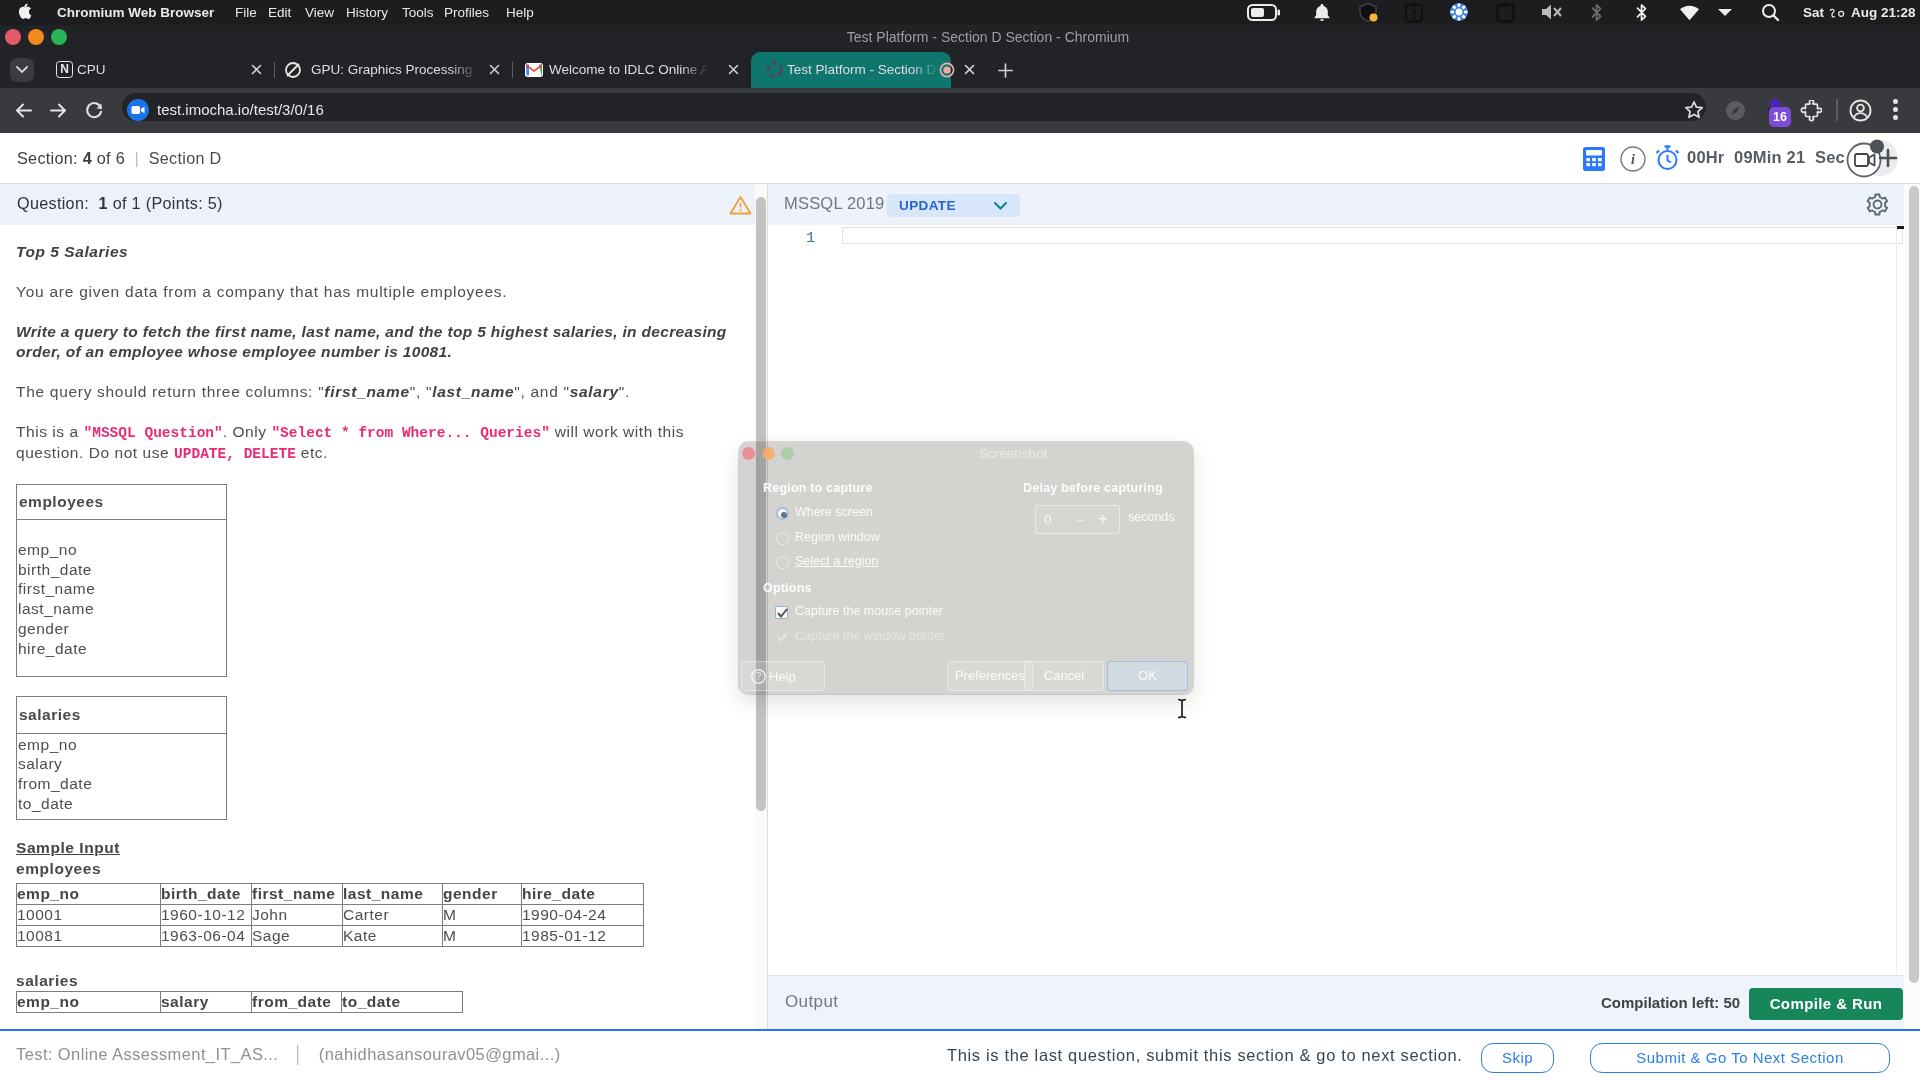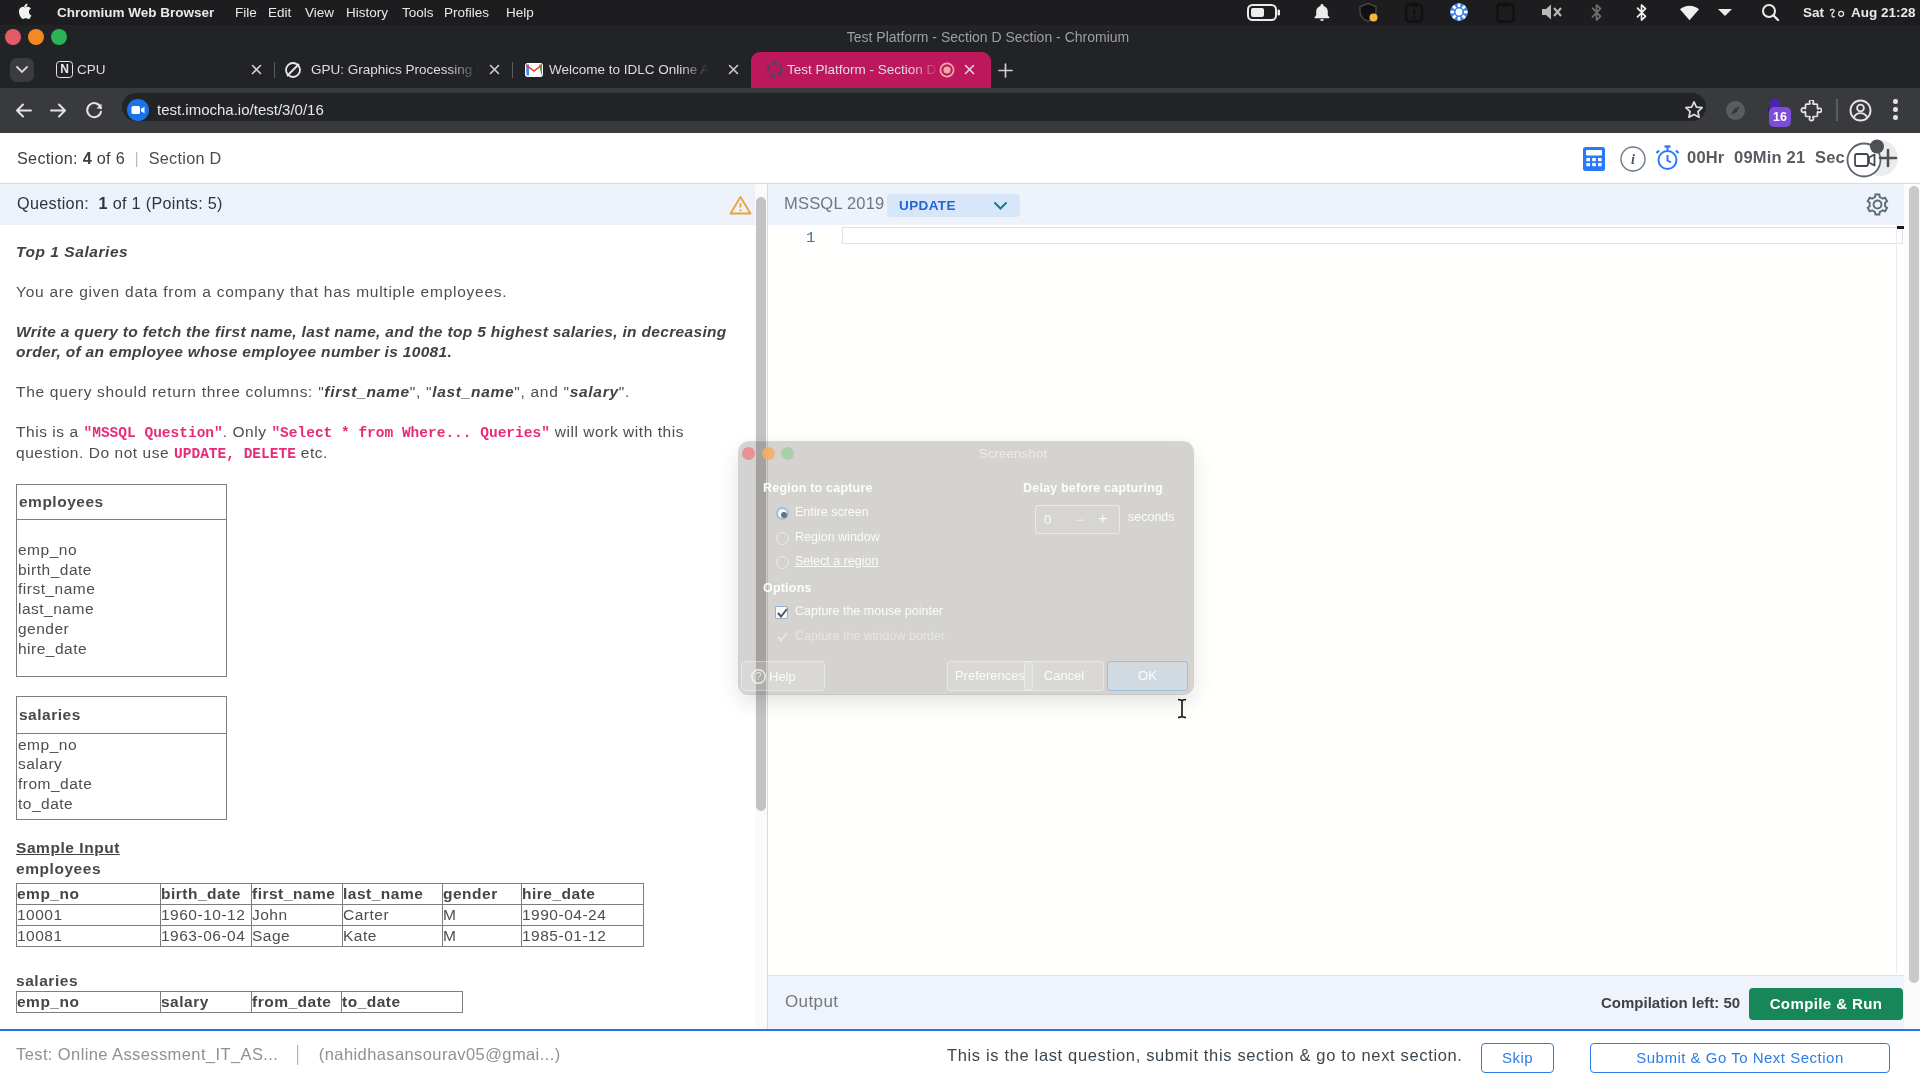--- a/index.html
+++ b/index.html
@@ -39,21 +39,21 @@
   #lsb-thumb { left:756px; top:197px; width:10px; height:614px; background:#c3c3c3; border-radius:5px; }
   #divider { left:767px; top:184px; width:1px; height:845px; background:#d8dce2; }
 
   
   #rheader { left:768px; top:184px; width:1152px; height:41px; background:#edf2fb; }
   #editor { left:768px; top:225px; width:1152px; height:750px; background:#fffffe; }
   #outputrow { left:768px; top:975px; width:1152px; height:54px; background:#eff3fb; border-top:1px solid #dfe1e6; }
 
   
   #footer { left:0; top:1029px; width:1920px; height:51px; background:#fff; border-top:2px solid #2673ef; color:#8c9196; font-size:16.5px; }
-  .btn-blue { position:absolute; border:1.6px solid #2b7de9; border-radius:4px; color:#2b7de9; background:#fff; font-size:15px; letter-spacing:0.5px; text-align:center; }
+  .btn-blue { position:absolute; border:1.6px solid #2b7de9; border-radius:12px; color:#2b7de9; background:#fff; font-size:15px; letter-spacing:0.5px; text-align:center; }
 
   
   #dialog { left:739px; top:442px; width:454px; height:252px; background:rgba(28,23,12,0.19); border-radius:10px; box-shadow:0 8px 22px rgba(0,0,0,0.12), 0 0 0 1px rgba(120,115,110,0.25); color:rgba(255,255,255,0.82); }
 </style>
 </head>
 <body>
 <div id="screen">
 
   <div id="menubar" class="abs">
     <div class="item" style="left:16px;top:3px;height:19px;">
@@ -205,21 +205,21 @@
           <path d="M1 1.5h3v11H1.5z" fill="#4285f4"></path>
           <path d="M14 1.5h3v11H16.5z" fill="#34a853"></path>
           <path d="M1 1l8 6 8-6v2L9 9 1 3z" fill="#ea4335"></path>
         </svg>
       <div class="abs" style="left:36px;top:10px;width:160px;overflow:hidden;white-space:nowrap;-webkit-mask-image:linear-gradient(90deg,#000 82%,transparent);">Welcome to IDLC Online As</div>
       <svg class="abs" style="left:215px;top:12px;" width="11" height="11" viewBox="0 0 11 11">
           <path d="M1.5 1.5l8 8M9.5 1.5l-8 8" stroke="#cfcfd1" stroke-width="1.6" stroke-linecap="round"></path>
         </svg>
     </div>
 
-    <div class="tab" style="left:751px;width:240px;background:#be185d;border-radius:9px 9px 0 0;">
+    <div class="tab" style="left:751px;width:200px;background:#0f766e;border-radius:9px 9px 0 0;">
       <svg class="abs" style="left:15px;top:9px;" width="17" height="17" viewBox="0 0 17 17">
           <circle cx="8.5" cy="8.5" r="6.5" fill="none" stroke="#4e4660" stroke-width="3" stroke-dasharray="6 3"></circle>
         </svg>
       <div class="abs" style="left:36px;top:10px;width:152px;overflow:hidden;white-space:nowrap;-webkit-mask-image:linear-gradient(90deg,#000 82%,transparent);">Test Platform - Section D</div>
       <svg class="abs" style="left:188px;top:10px;" width="16" height="16" viewBox="0 0 16 16">
           <circle cx="8" cy="8" r="6.6" fill="none" stroke="#f0a9ab" stroke-width="1.7"></circle>
           <circle cx="8" cy="8" r="3.6" fill="#f0a9ab"></circle>
         </svg>
       <svg class="abs" style="left:213px;top:12px;" width="11" height="11" viewBox="0 0 11 11">
           <path d="M1.5 1.5l8 8M9.5 1.5l-8 8" stroke="#dadada" stroke-width="1.6" stroke-linecap="round"></path>
@@ -330,21 +330,21 @@
     <div class="abs lsp" style="left:17px;top:10px;">Question:&nbsp; <b>1</b> of 1 (Points: 5)</div>
     <svg class="abs" style="left:729px;top:11px;" width="23" height="20" viewBox="0 0 23 20">
         <path d="M11.5 2L21.5 18.5H1.5z" fill="none" stroke="#e8a33d" stroke-width="1.8" stroke-linejoin="round"></path>
         <line x1="11.5" y1="8" x2="11.5" y2="12.5" stroke="#e8a33d" stroke-width="1.7"></line>
         <circle cx="11.5" cy="15.3" r="1.1" fill="#e8a33d"></circle>
       </svg>
   </div>
 
   <div id="qcontent" class="abs">
     <div style="padding:17px 10px 0 16px;">
-      <p class="bi">Top 1 Salaries</p>
+      <p class="bi">Top 5 Salaries</p>
       <p style="letter-spacing:0.75px;">You are given data from a company that has multiple employees.</p>
       <p class="bi" style="white-space:nowrap;letter-spacing:0.33px;">Write a query to fetch the first name, last name, and the top 5 highest salaries, in decreasing<br>order, of an employee whose employee number is 10081.</p>
       <p style="letter-spacing:0.7px;">The query should return three columns: "<span class="bi">first_name</span>", "<span class="bi">last_name</span>", and "<span class="bi">salary</span>".</p>
       <p style="white-space:nowrap;">This is a <span class="code">"MSSQL Question"</span>. Only <span class="code">"Select * from Where... Queries"</span> will work with this<br>question. Do not use <span class="code">UPDATE, DELETE</span> etc.</p>
       <table style="width:211px;margin-bottom:19px;">
         <tbody>
             <tr>
               <td style="height:35px;padding-left:2px;font-weight:bold;color:#49494c;">employees</td>
             </tr>
         <tr>
@@ -458,21 +458,21 @@
   <div id="dialog" class="abs">
     <div class="abs" style="left:3px;top:5px;width:13px;height:13px;border-radius:50%;background:rgba(236,130,140,0.85);"></div>
     <div class="abs" style="left:22.5px;top:5px;width:13px;height:13px;border-radius:50%;background:rgba(247,172,98,0.85);"></div>
     <div class="abs" style="left:42px;top:5px;width:13px;height:13px;border-radius:50%;background:rgba(160,205,160,0.8);"></div>
     <div class="abs" style="left:47px;top:4px;width:454px;text-align:center;color:rgba(255,255,255,0.55);font-size:13.5px;">Screenshot</div>
     <div class="abs" style="left:24px;top:39px;font-size:12.5px;font-weight:bold;color:rgba(255,255,255,0.95);white-space:nowrap;letter-spacing:0.2px;">Region to capture</div>
     <div class="abs" style="left:284px;top:39px;font-size:12.5px;font-weight:bold;color:rgba(255,255,255,0.95);white-space:nowrap;letter-spacing:0.2px;">Delay before capturing</div>
 
     <div class="abs" style="left:37px;top:65px;width:13px;height:13px;border-radius:50%;background:rgba(255,255,255,0.85);border:2.5px solid rgba(150,185,220,0.9);"></div>
     <div class="abs" style="left:42px;top:70px;width:6px;height:6px;border-radius:50%;background:rgba(70,80,95,0.8);"></div>
-    <div class="abs" style="left:56px;top:63px;color:rgba(255,255,255,0.9);font-size:12.5px;white-space:nowrap;">Entire screen</div>
+    <div class="abs" style="left:56px;top:63px;color:rgba(255,255,255,0.9);font-size:12.5px;white-space:nowrap;">Where screen</div>
     <div class="abs" style="left:37px;top:90px;width:13px;height:13px;border-radius:50%;border:1.5px solid rgba(255,255,255,0.55);"></div>
     <div class="abs" style="left:56px;top:88px;color:rgba(255,255,255,0.9);font-size:12.5px;white-space:nowrap;">Region window</div>
     <div class="abs" style="left:37px;top:114px;width:13px;height:13px;border-radius:50%;border:1.5px solid rgba(255,255,255,0.55);"></div>
     <div class="abs" style="left:56px;top:112px;color:rgba(255,255,255,0.9);font-size:12.5px;white-space:nowrap;text-decoration:underline;">Select a region</div>
 
     <div class="abs" style="left:296px;top:63px;width:85px;height:29px;border:1px solid rgba(255,255,255,0.45);border-radius:3px;background:rgba(255,255,255,0.06);">
       <div class="abs" style="left:8px;top:6px;color:rgba(255,255,255,0.85);font-size:13.5px;">0</div>
       <div class="abs" style="left:40px;top:5px;color:rgba(255,255,255,0.6);font-size:15px;">−</div>
       <div class="abs" style="left:62px;top:4px;color:rgba(255,255,255,0.85);font-size:16px;">+</div>
     </div>

